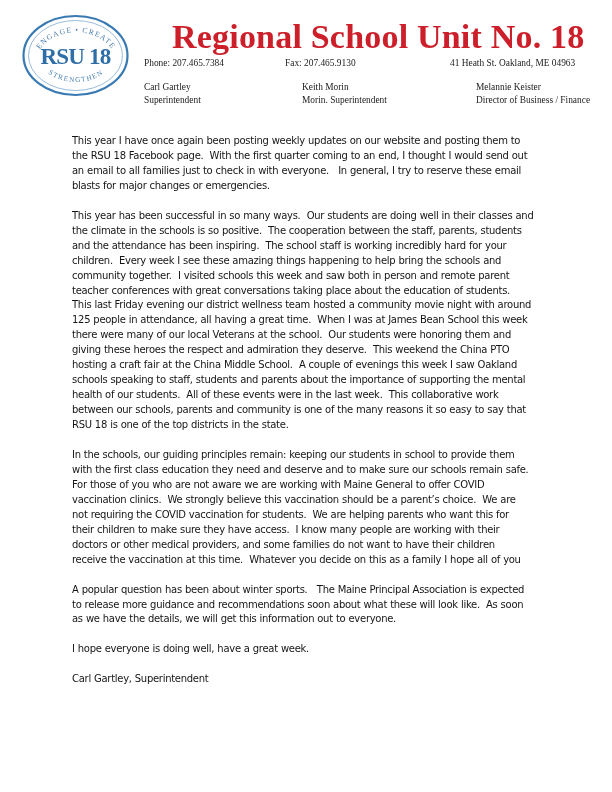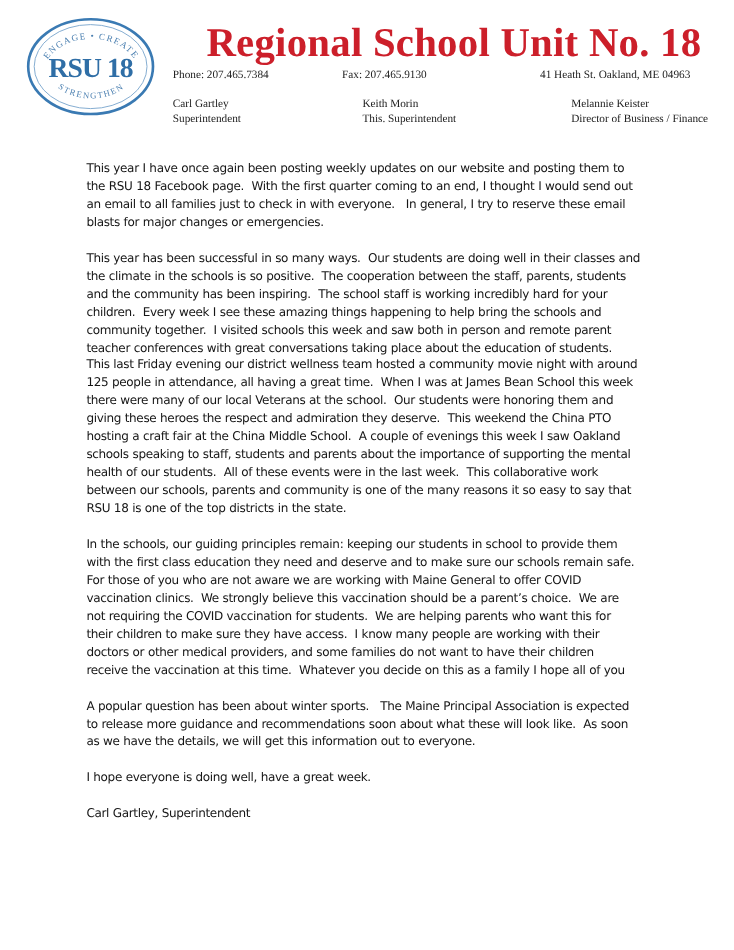--- a/index.html
+++ b/index.html
@@ -112,40 +112,40 @@
     <span style="left:285px;">Fax: 207.465.9130</span>
     <span style="left:450px;">41 Heath St. Oakland, ME 04963</span>
   </div>
 
   <div class="staff-col col1">
     <div>Carl Gartley</div>
     <div>Superintendent</div>
   </div>
   <div class="staff-col col2">
     <div>Keith Morin</div>
-    <div>This. Superintendent</div>
+    <div>Morin. Superintendent</div>
   </div>
   <div class="staff-col col3">
     <div>Melannie Keister</div>
     <div>Director of Business / Finance</div>
   </div>
 </div>
 
 <div class="letter-body">
   <div class="para">
     <span class="line">This year I have once again been posting weekly updates on our website and posting them to</span>
     <span class="line">the RSU 18 Facebook page.  With the first quarter coming to an end, I thought I would send out</span>
     <span class="line">an email to all families just to check in with everyone.   In general, I try to reserve these email</span>
     <span class="line">blasts for major changes or emergencies.</span>
   </div>
 
   <div class="para">
     <span class="line">This year has been successful in so many ways.  Our students are doing well in their classes and</span>
     <span class="line">the climate in the schools is so positive.  The cooperation between the staff, parents, students</span>
-    <span class="line">and the community has been inspiring.  The school staff is working incredibly hard for your</span>
+    <span class="line">and the attendance has been inspiring.  The school staff is working incredibly hard for your</span>
     <span class="line">children.  Every week I see these amazing things happening to help bring the schools and</span>
     <span class="line">community together.  I visited schools this week and saw both in person and remote parent</span>
     <span class="line">teacher conferences with great conversations taking place about the education of students.</span>
     <span class="line">This last Friday evening our district wellness team hosted a community movie night with around</span>
     <span class="line">125 people in attendance, all having a great time.  When I was at James Bean School this week</span>
     <span class="line">there were many of our local Veterans at the school.  Our students were honoring them and</span>
     <span class="line">giving these heroes the respect and admiration they deserve.  This weekend the China PTO</span>
     <span class="line">hosting a craft fair at the China Middle School.  A couple of evenings this week I saw Oakland</span>
     <span class="line">schools speaking to staff, students and parents about the importance of supporting the mental</span>
     <span class="line">health of our students.  All of these events were in the last week.  This collaborative work</span>

